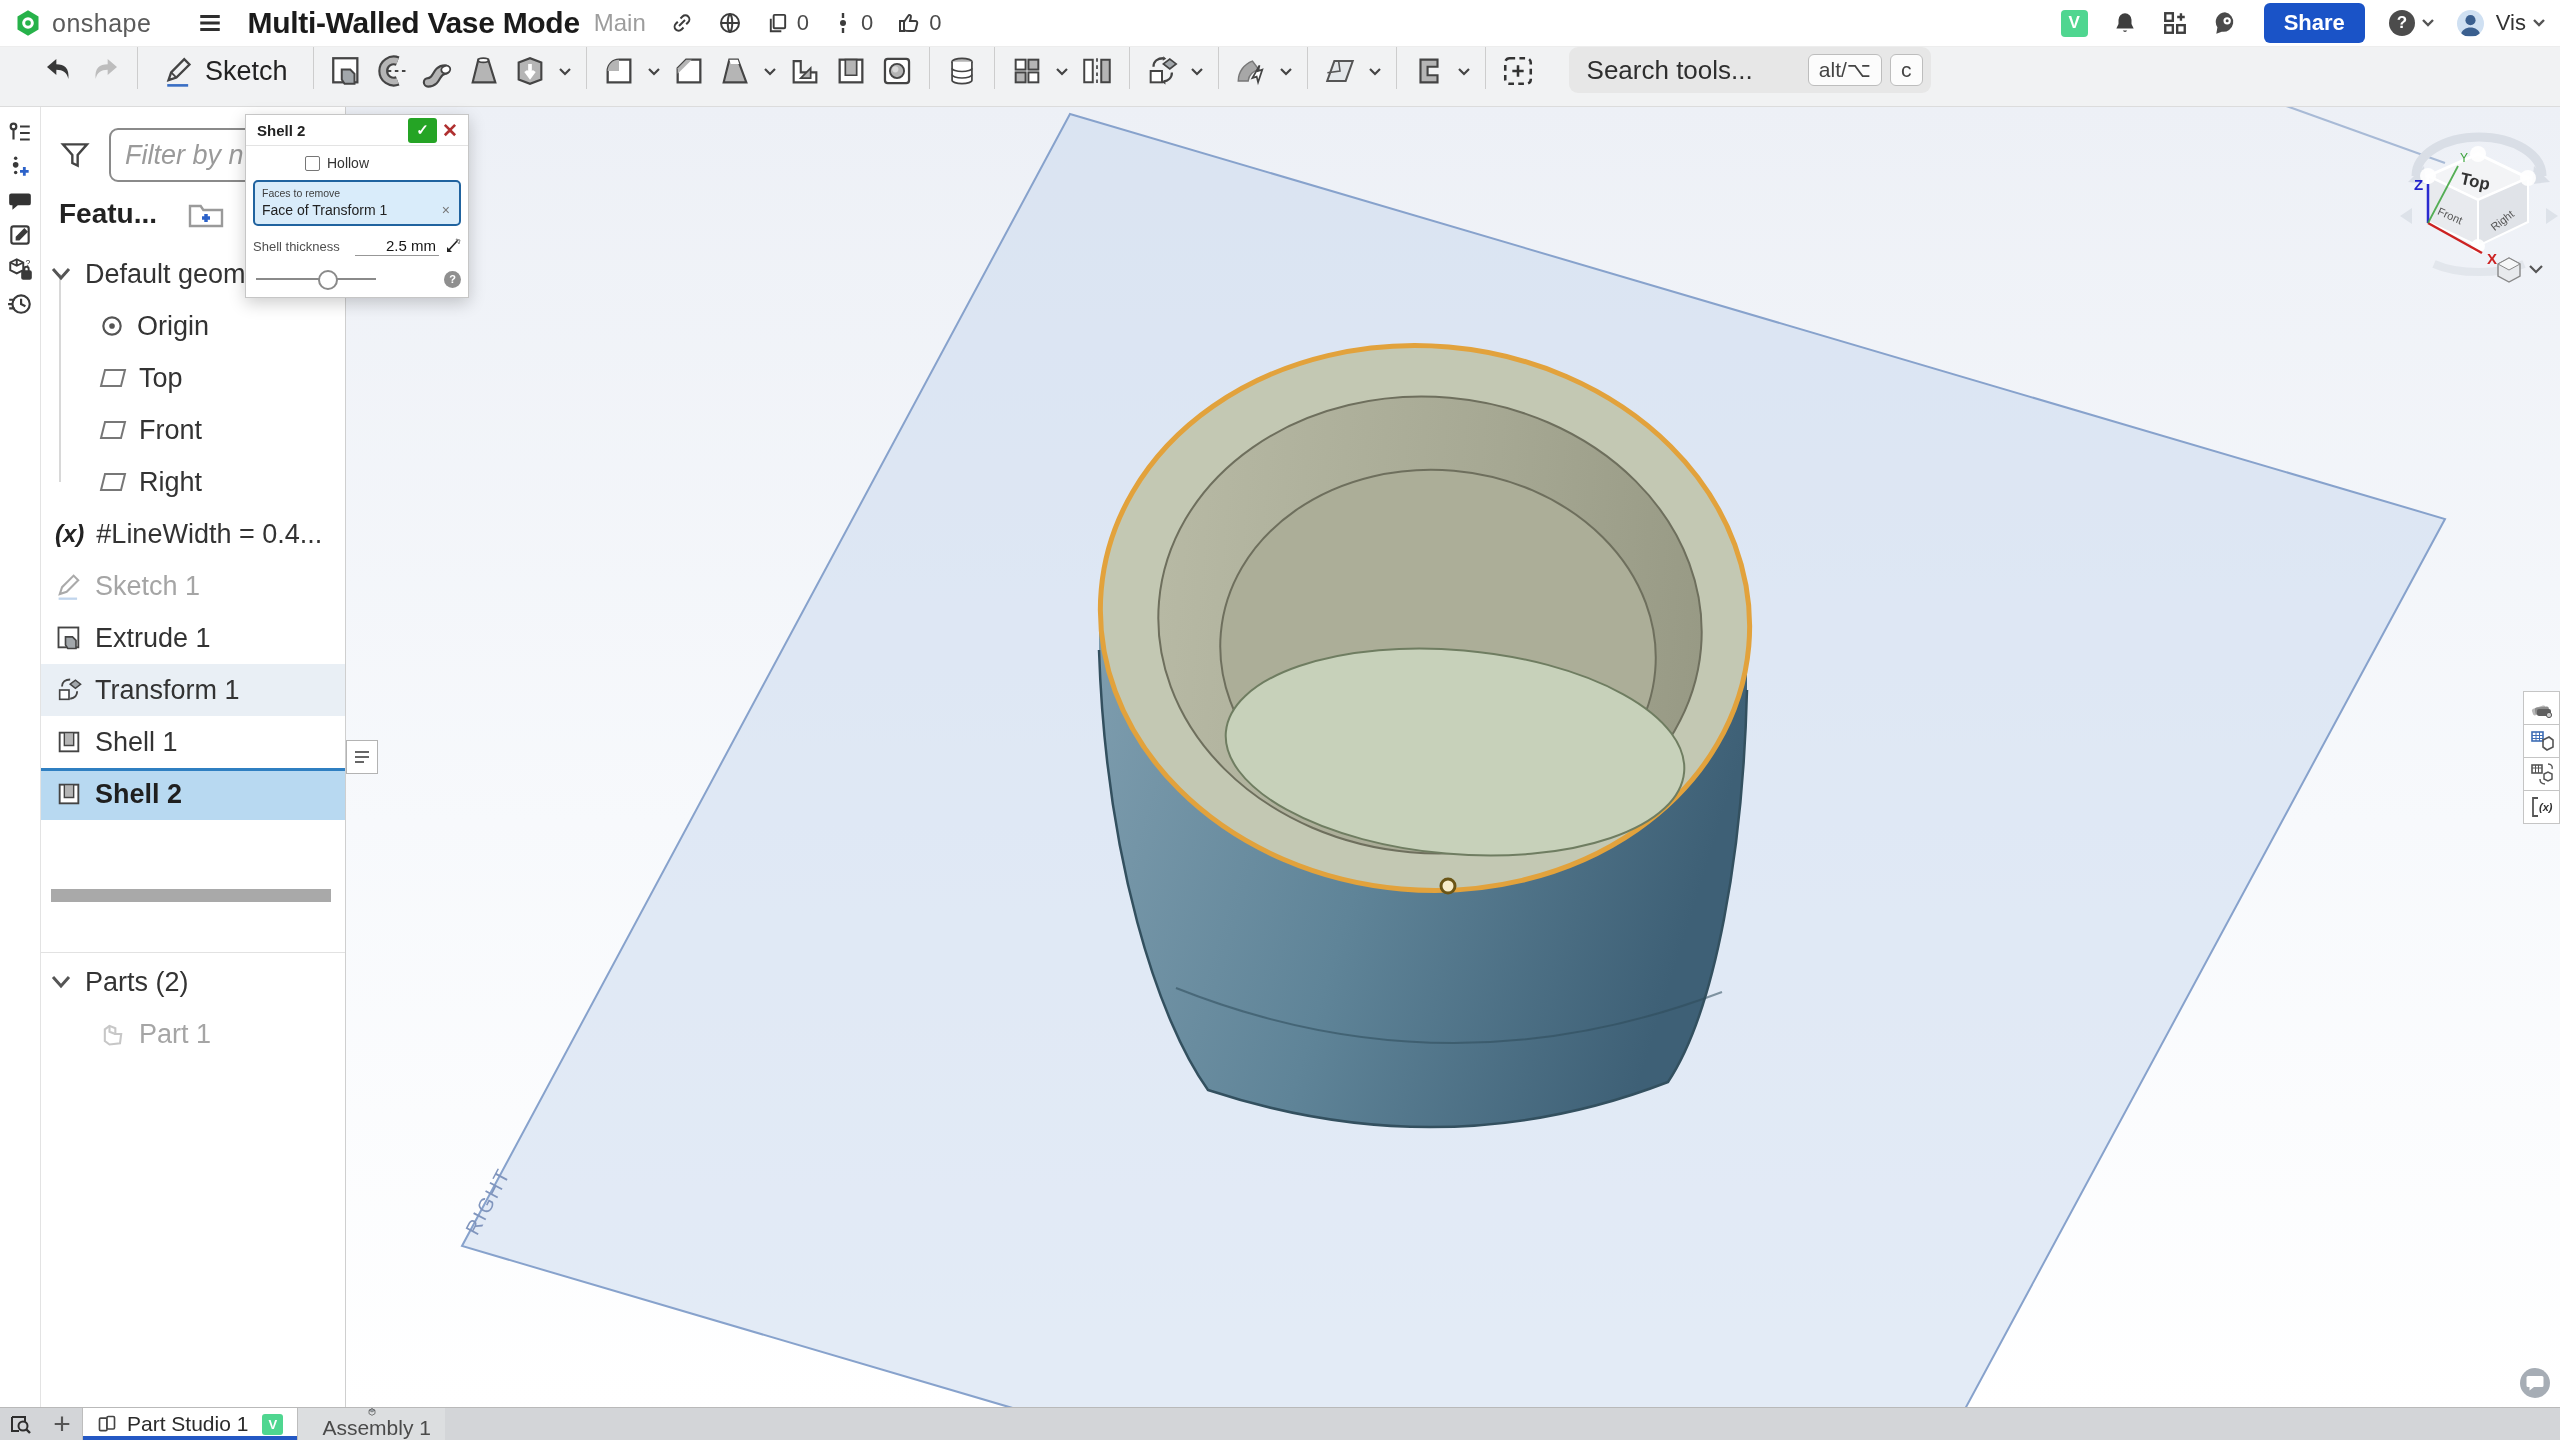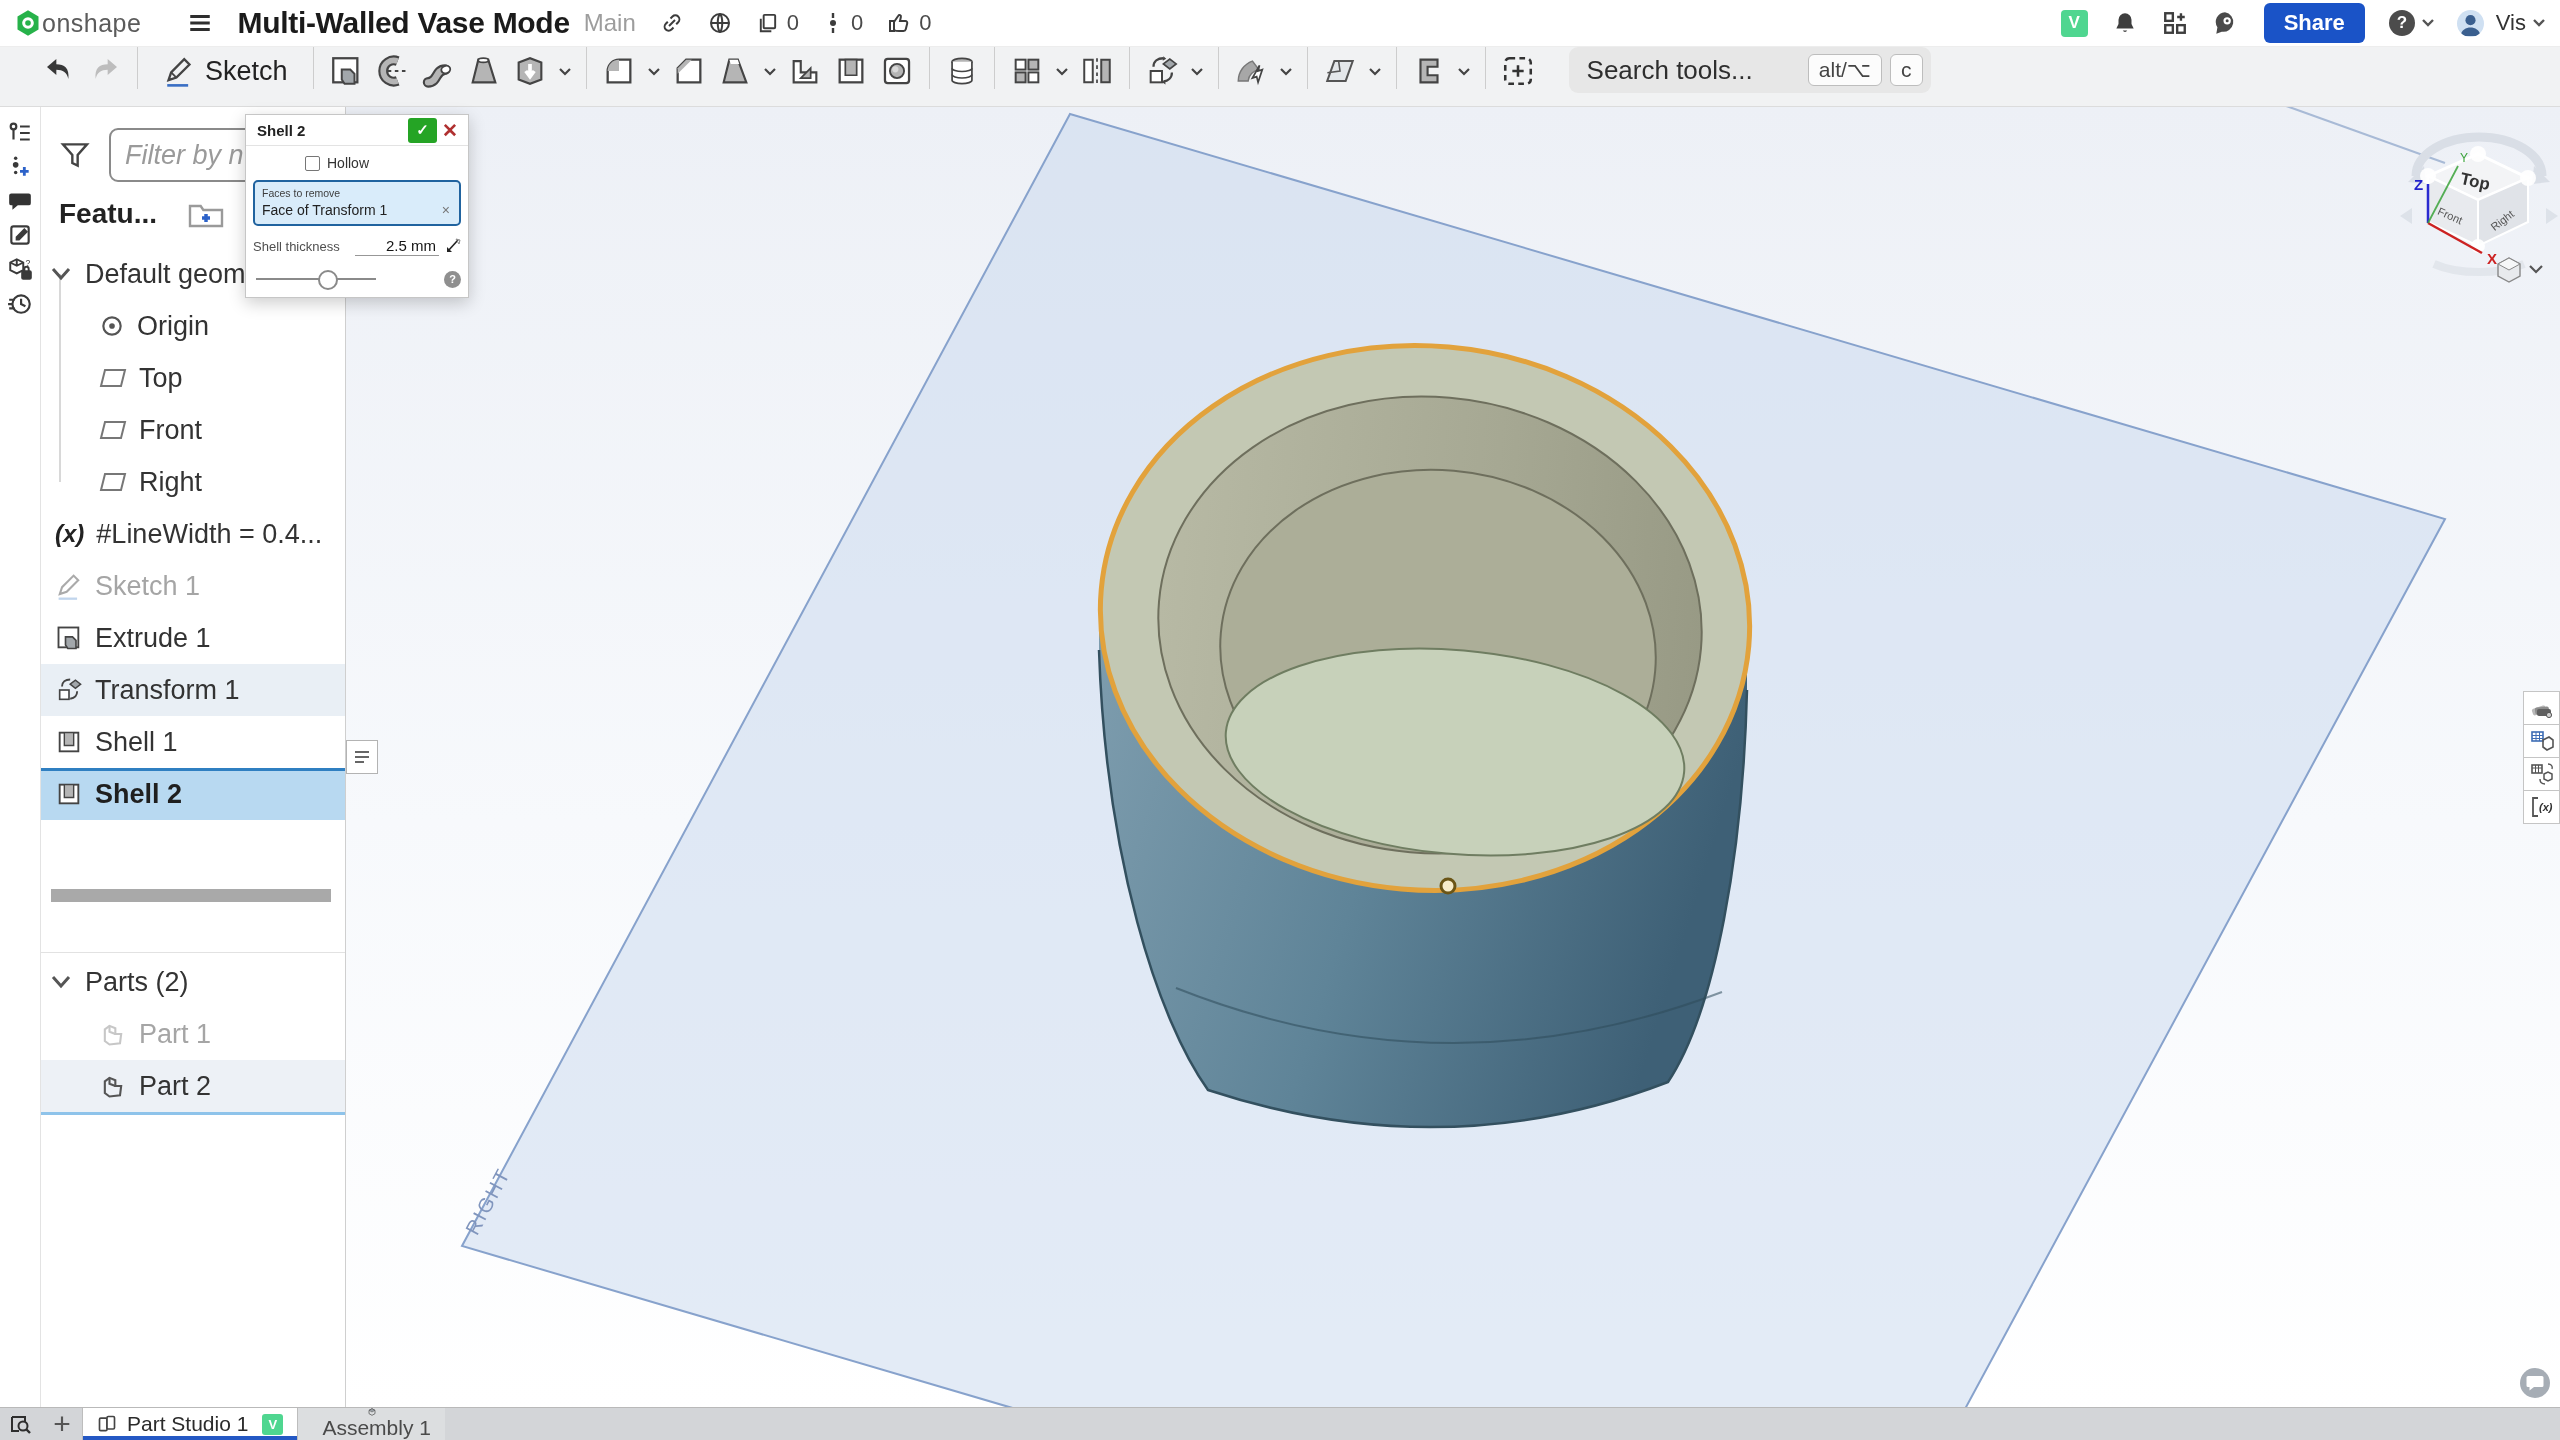--- a/index.html
+++ b/index.html
@@ -2,21 +2,21 @@
 <html><head>
 <meta charset="utf-8">
 <style>
   html,body{margin:0;padding:0;background:#fff;font-family:"Liberation Sans",sans-serif;}
   #app{position:relative;width:2560px;height:1440px;overflow:hidden;background:#fff;}
   svg{display:block}
 
   
   .titlebar{position:absolute;top:0;left:0;right:0;height:46px;background:#fff;display:flex;align-items:center;z-index:40;border-bottom:1px solid #ededed;}
   .logo{display:flex;align-items:center;margin-left:14px;}
-  .logo-name{font-size:25px;color:#5b5b5b;font-weight:500;letter-spacing:.5px;}
+  .logo-name{font-size:25px;color:#5b5b5b;margin-left:10px;font-weight:500;letter-spacing:.5px;}
   .hamburger{margin-left:46px;cursor:pointer;}
   .doc-title{font-size:30px;font-weight:700;color:#1b1b1b;margin-left:24px;letter-spacing:-.3px;white-space:nowrap;}
   .branch{font-size:24px;color:#9d9d9d;margin-left:14px;}
   .meta-ic{margin-left:24px;color:#3c3c3c;display:flex;align-items:center;}
   .meta-count{font-size:22px;color:#4a4a4a;margin-left:8px;}
   .tb-right{margin-left:auto;display:flex;align-items:center;margin-right:14px;}
   .vbadge{width:27px;height:27px;border-radius:4px;background:#4fd690;color:#fff;font-weight:800;font-size:17px;display:flex;align-items:center;justify-content:center;}
   .tbr-ic{margin-left:24px;color:#3a3a3a;}
   .share-btn{margin-left:26px;background:#1a53c7;color:#fff;font-size:22px;font-weight:600;border:none;border-radius:6px;padding:7px 20px;cursor:pointer;}
   .help-circ{margin-left:24px;width:26px;height:26px;border-radius:50%;background:#4c4c4c;color:#fff;font-size:17px;font-weight:700;display:flex;align-items:center;justify-content:center;}
@@ -632,29 +632,20 @@
       </div>
       <div class="trow r-child dim">
         <span class="ic">
             <svg width="28" height="28" viewBox="0 0 24 24" fill="none" stroke="#9a9a9a" stroke-width="1.8">
               <path d="M5 8l4-3 5 2v5h5l-1 8-9 1-4-3z"></path>
               <path d="M9 5v5l5 2"></path>
             </svg>
           </span>
         <span class="lbl">Part 1</span>
       </div>
-      <div class="trow r-child p2row">
-        <span class="ic">
-            <svg width="28" height="28" viewBox="0 0 24 24" fill="none" stroke="#555" stroke-width="1.8">
-              <path d="M5 8l4-3 5 2v5h5l-1 8-9 1-4-3z"></path>
-              <path d="M9 5v5l5 2"></path>
-            </svg>
-          </span>
-        <span class="lbl">Part 2</span>
-      </div>
     </div>
   </aside>
 
   <div class="rollback-handle">
     <svg width="20" height="20" viewBox="0 0 20 20">
         <path d="M3 5h14M3 10h14M3 15h9" stroke="#666" stroke-width="2"></path>
       </svg>
   </div>
 
   <section class="dialog">

